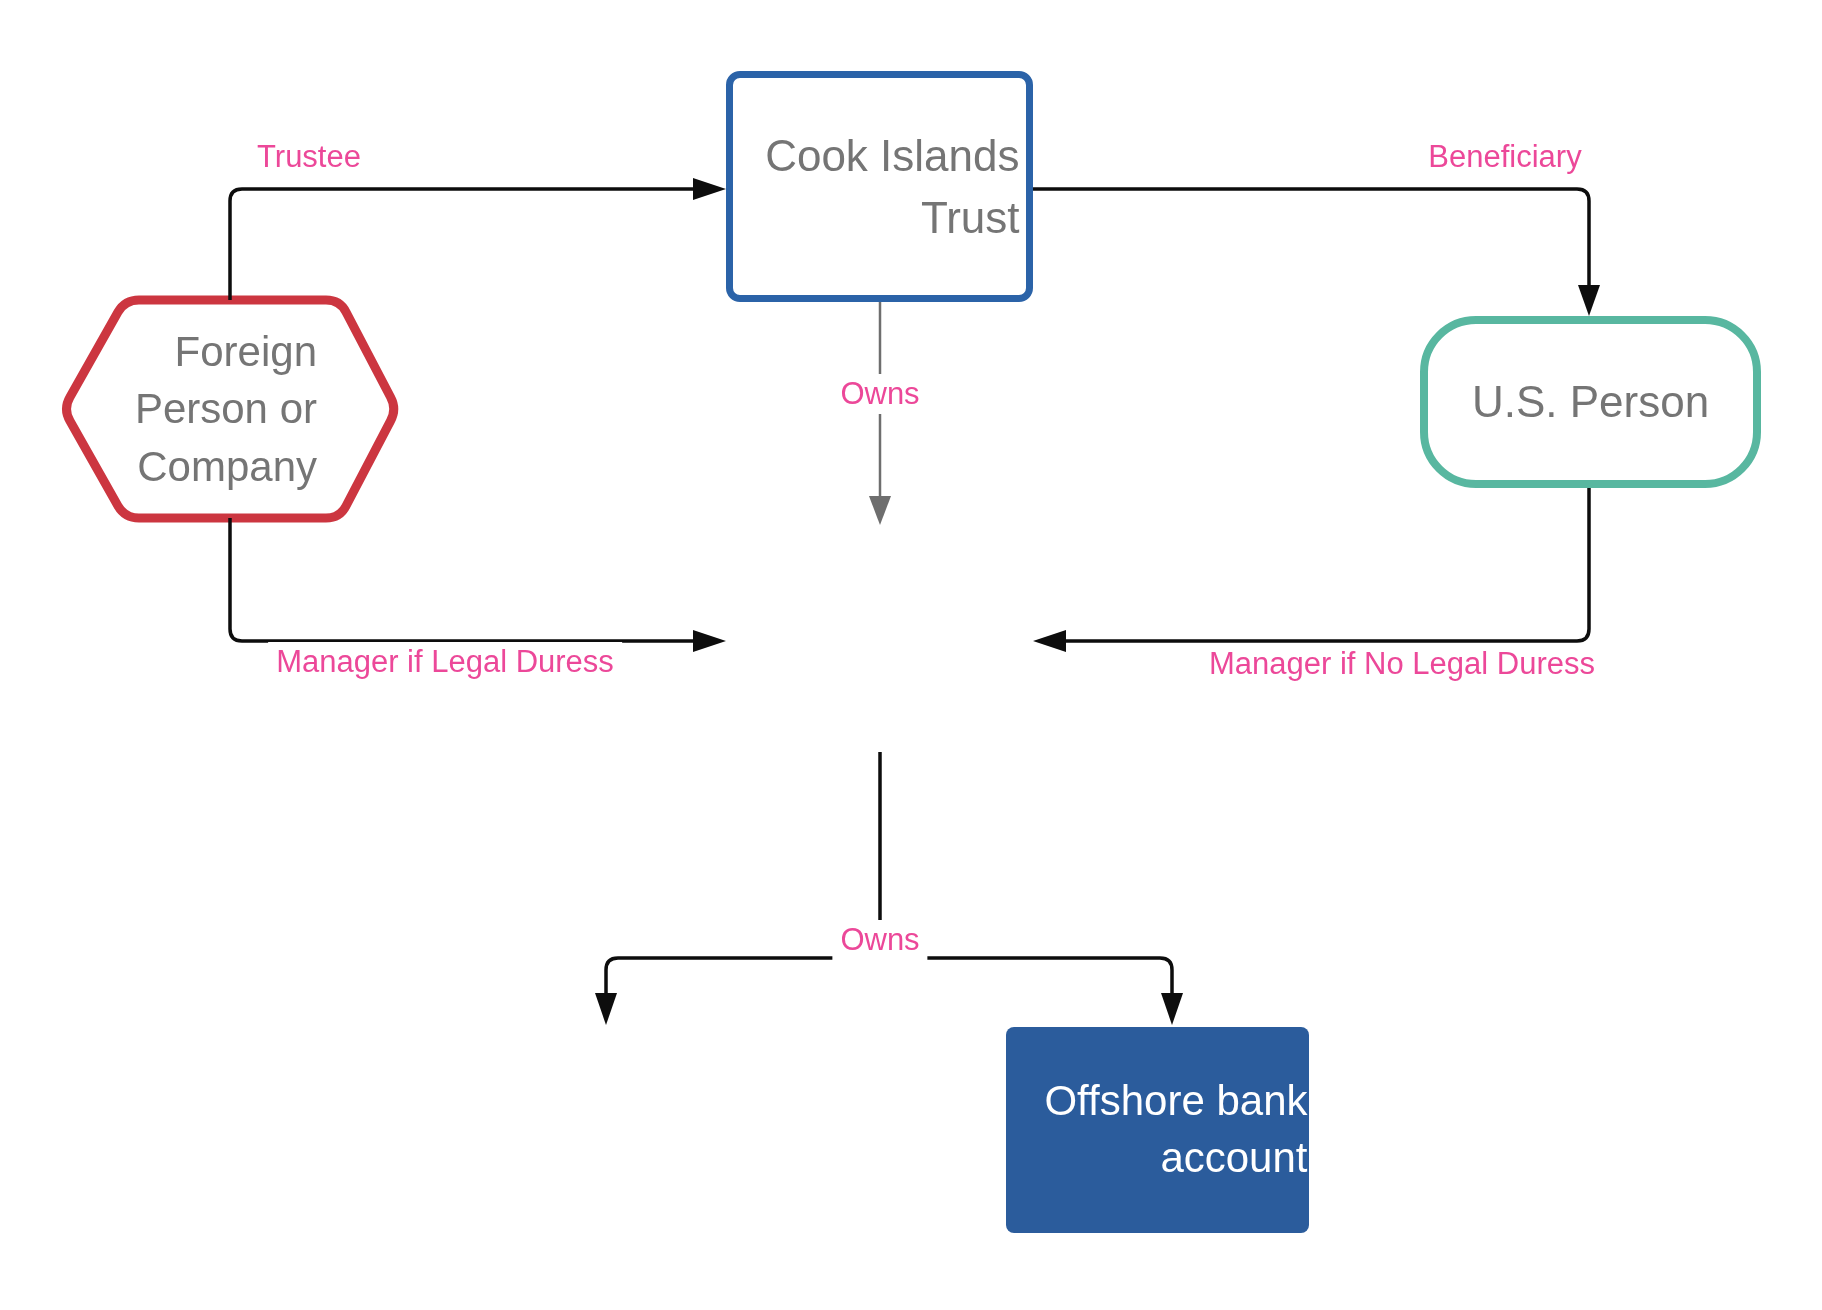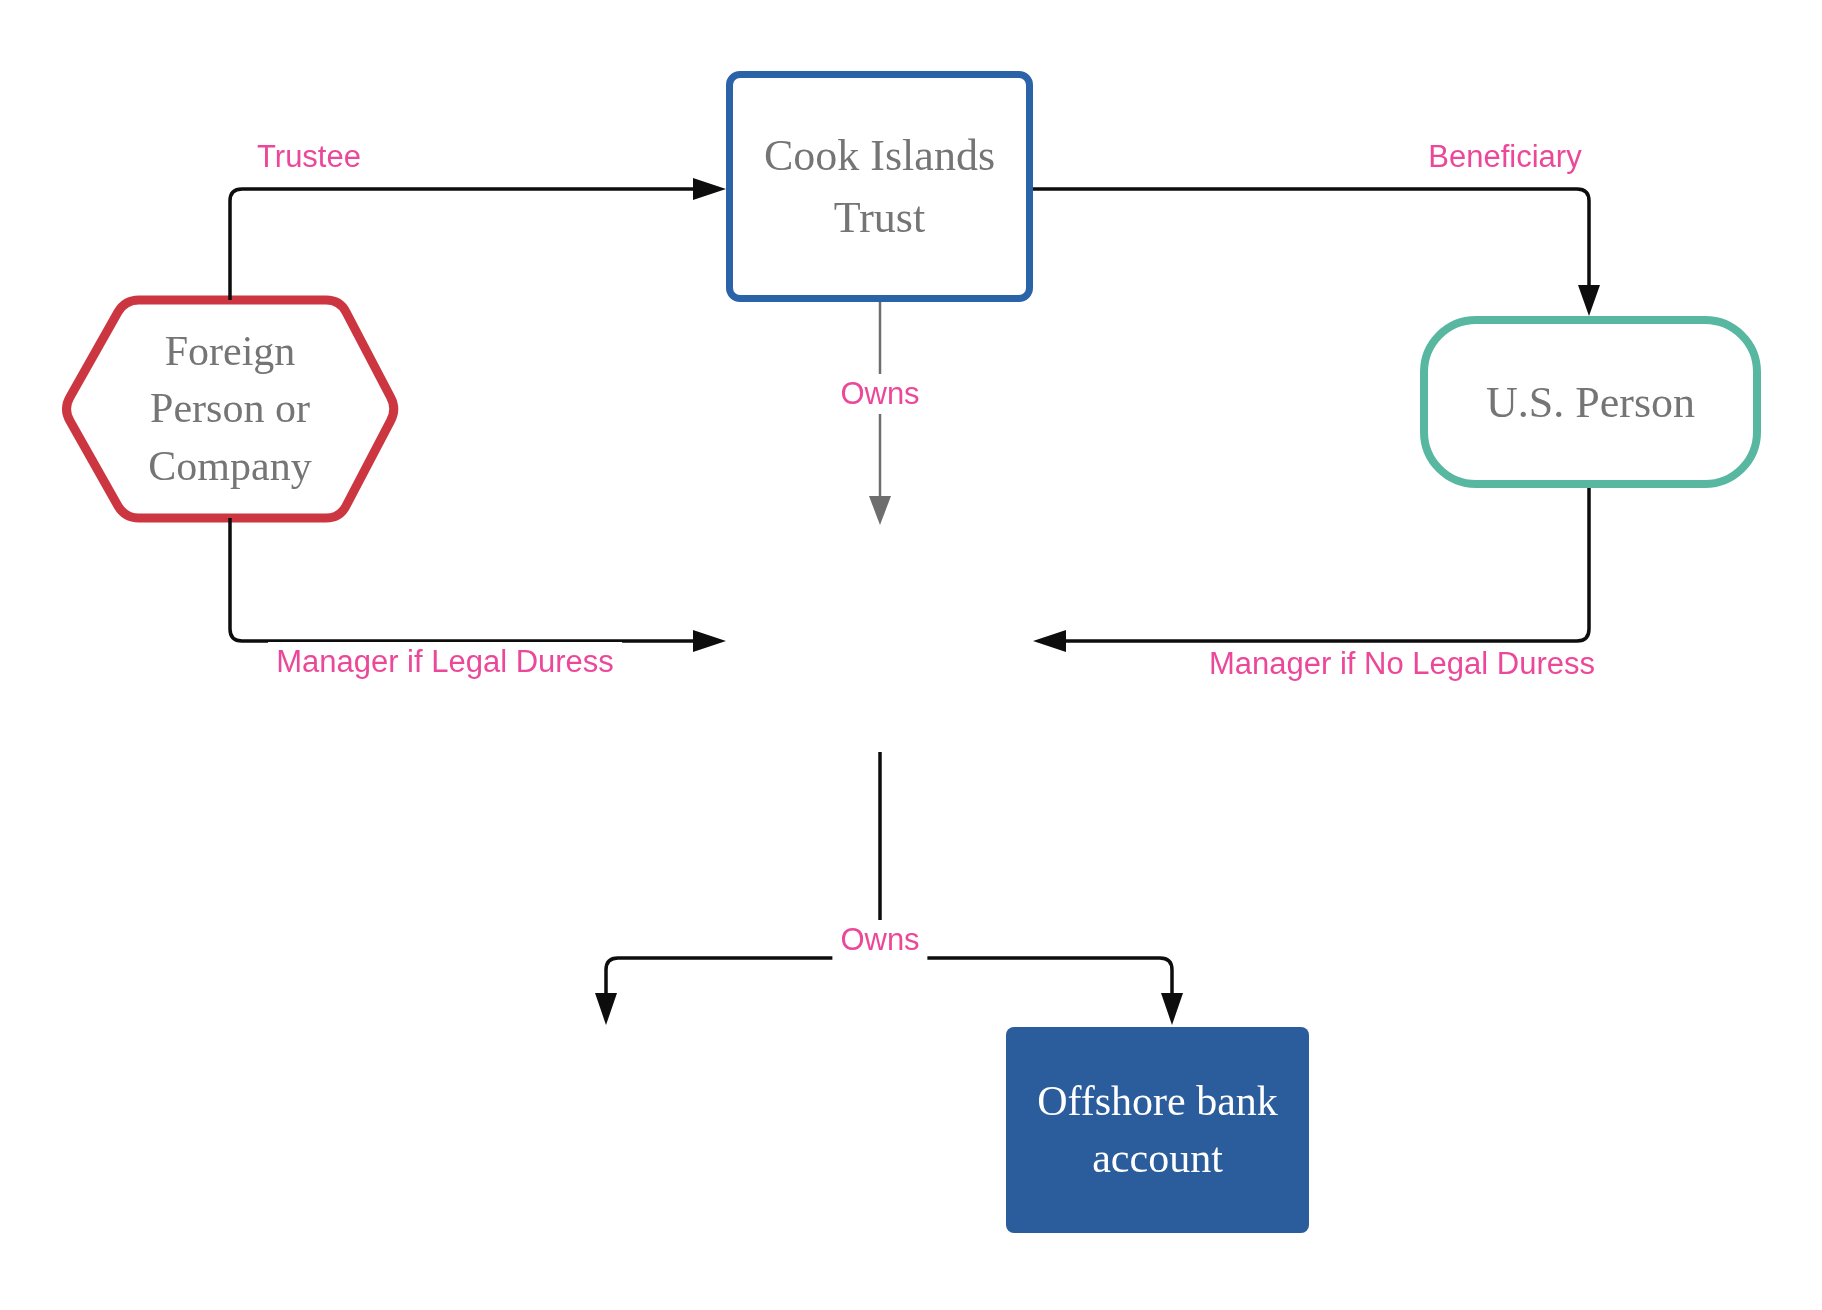--- a/index.html
+++ b/index.html
@@ -20,24 +20,23 @@
     left: 0; top: 0;
     width: 1822px;
     height: 1310px;
   }
   .node {
     position: absolute;
     box-sizing: border-box;
     display: flex;
     align-items: center;
     justify-content: center;
-    text-align: center;
+    text-align: right;
     color: #757575;
     background: #ffffff;
-    font-family: Liberation Serif, serif;
   }
   .node.outline-blue {
     border: 7px solid #2b63a8;
     border-radius: 14px;
     font-size: 44px;
     line-height: 1.4;
   }
   .node.pill {
     border: 8px solid #58b7a0;
     border-radius: 56px;
@@ -99,21 +98,21 @@
     <path d="M 862 958 L 618 958 Q 606 958 606 970 L 606 995" fill="none" stroke="#0d0d0d" stroke-width="3.5"></path>
     <polygon points="595,993 617,993 606,1025" fill="#0d0d0d"></polygon>
     <path d="M 898 958 L 1160 958 Q 1172 958 1172 970 L 1172 995" fill="none" stroke="#0d0d0d" stroke-width="3.5"></path>
     <polygon points="1161,993 1183,993 1172,1025" fill="#0d0d0d"></polygon>
   </svg>
 
   <div class="node outline-blue" style="left:726px; top:71px; width:307px; height:231px;">
     <span class="wrap-280">Cook Islands Trust</span>
   </div>
 
-  <div class="node hex-text" style="left:63px; top:300px; width:334px; height:218px;">
+  <div class="node hex-text" style="left:50px; top:300px; width:334px; height:218px;">
     <span class="wrap-200">Foreign Person or Company</span>
   </div>
 
   <div class="node pill" style="left:1420px; top:316px; width:341px; height:172px;">
     <span>U.S. Person</span>
   </div>
 
 
 
   <div class="node filled-blue" style="left:1006px; top:1027px; width:303px; height:206px;">

